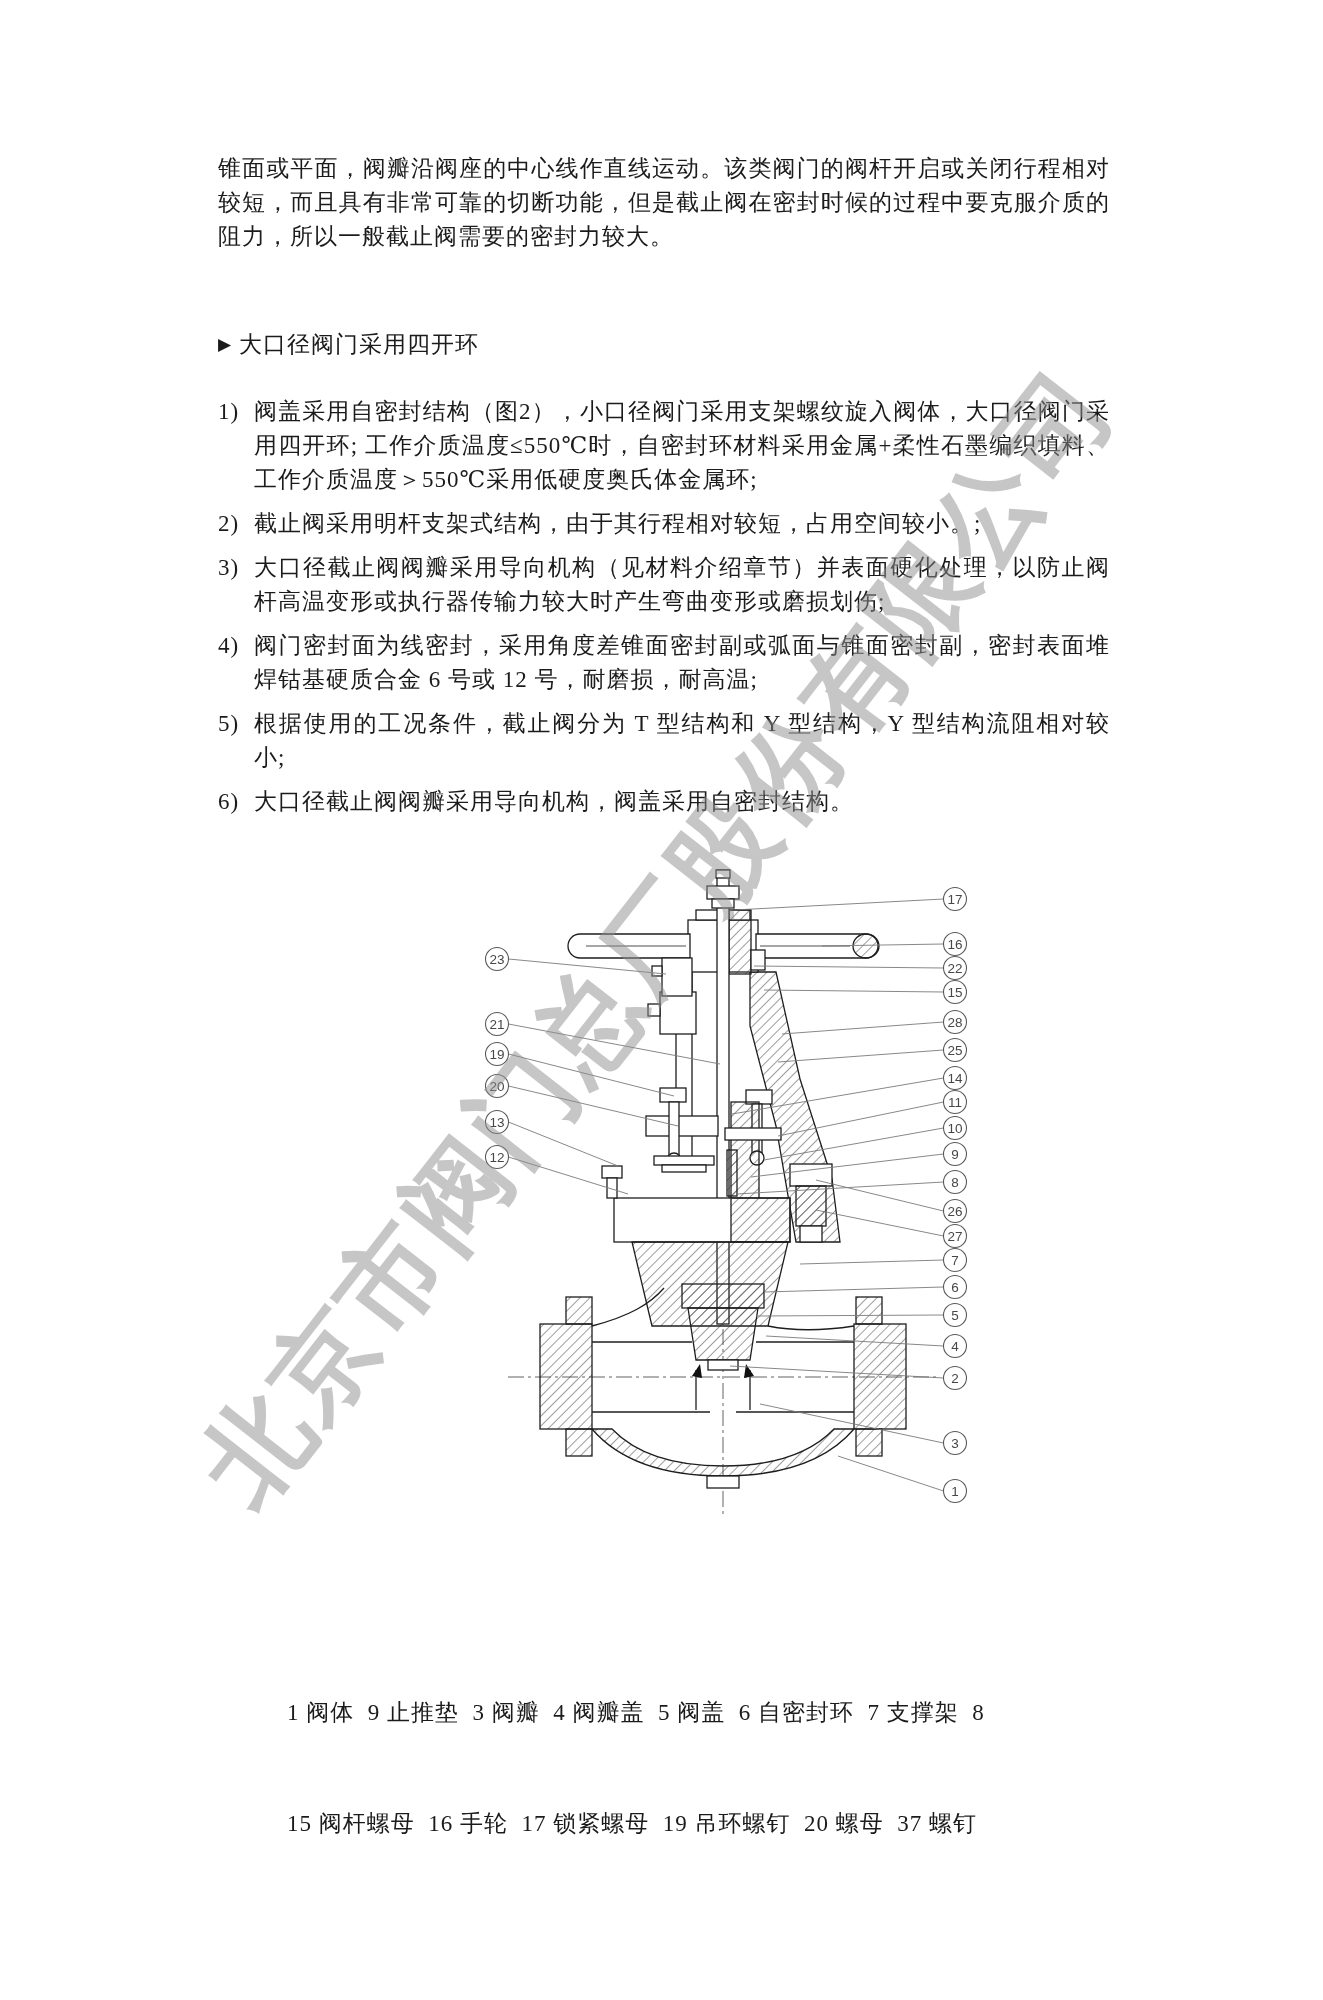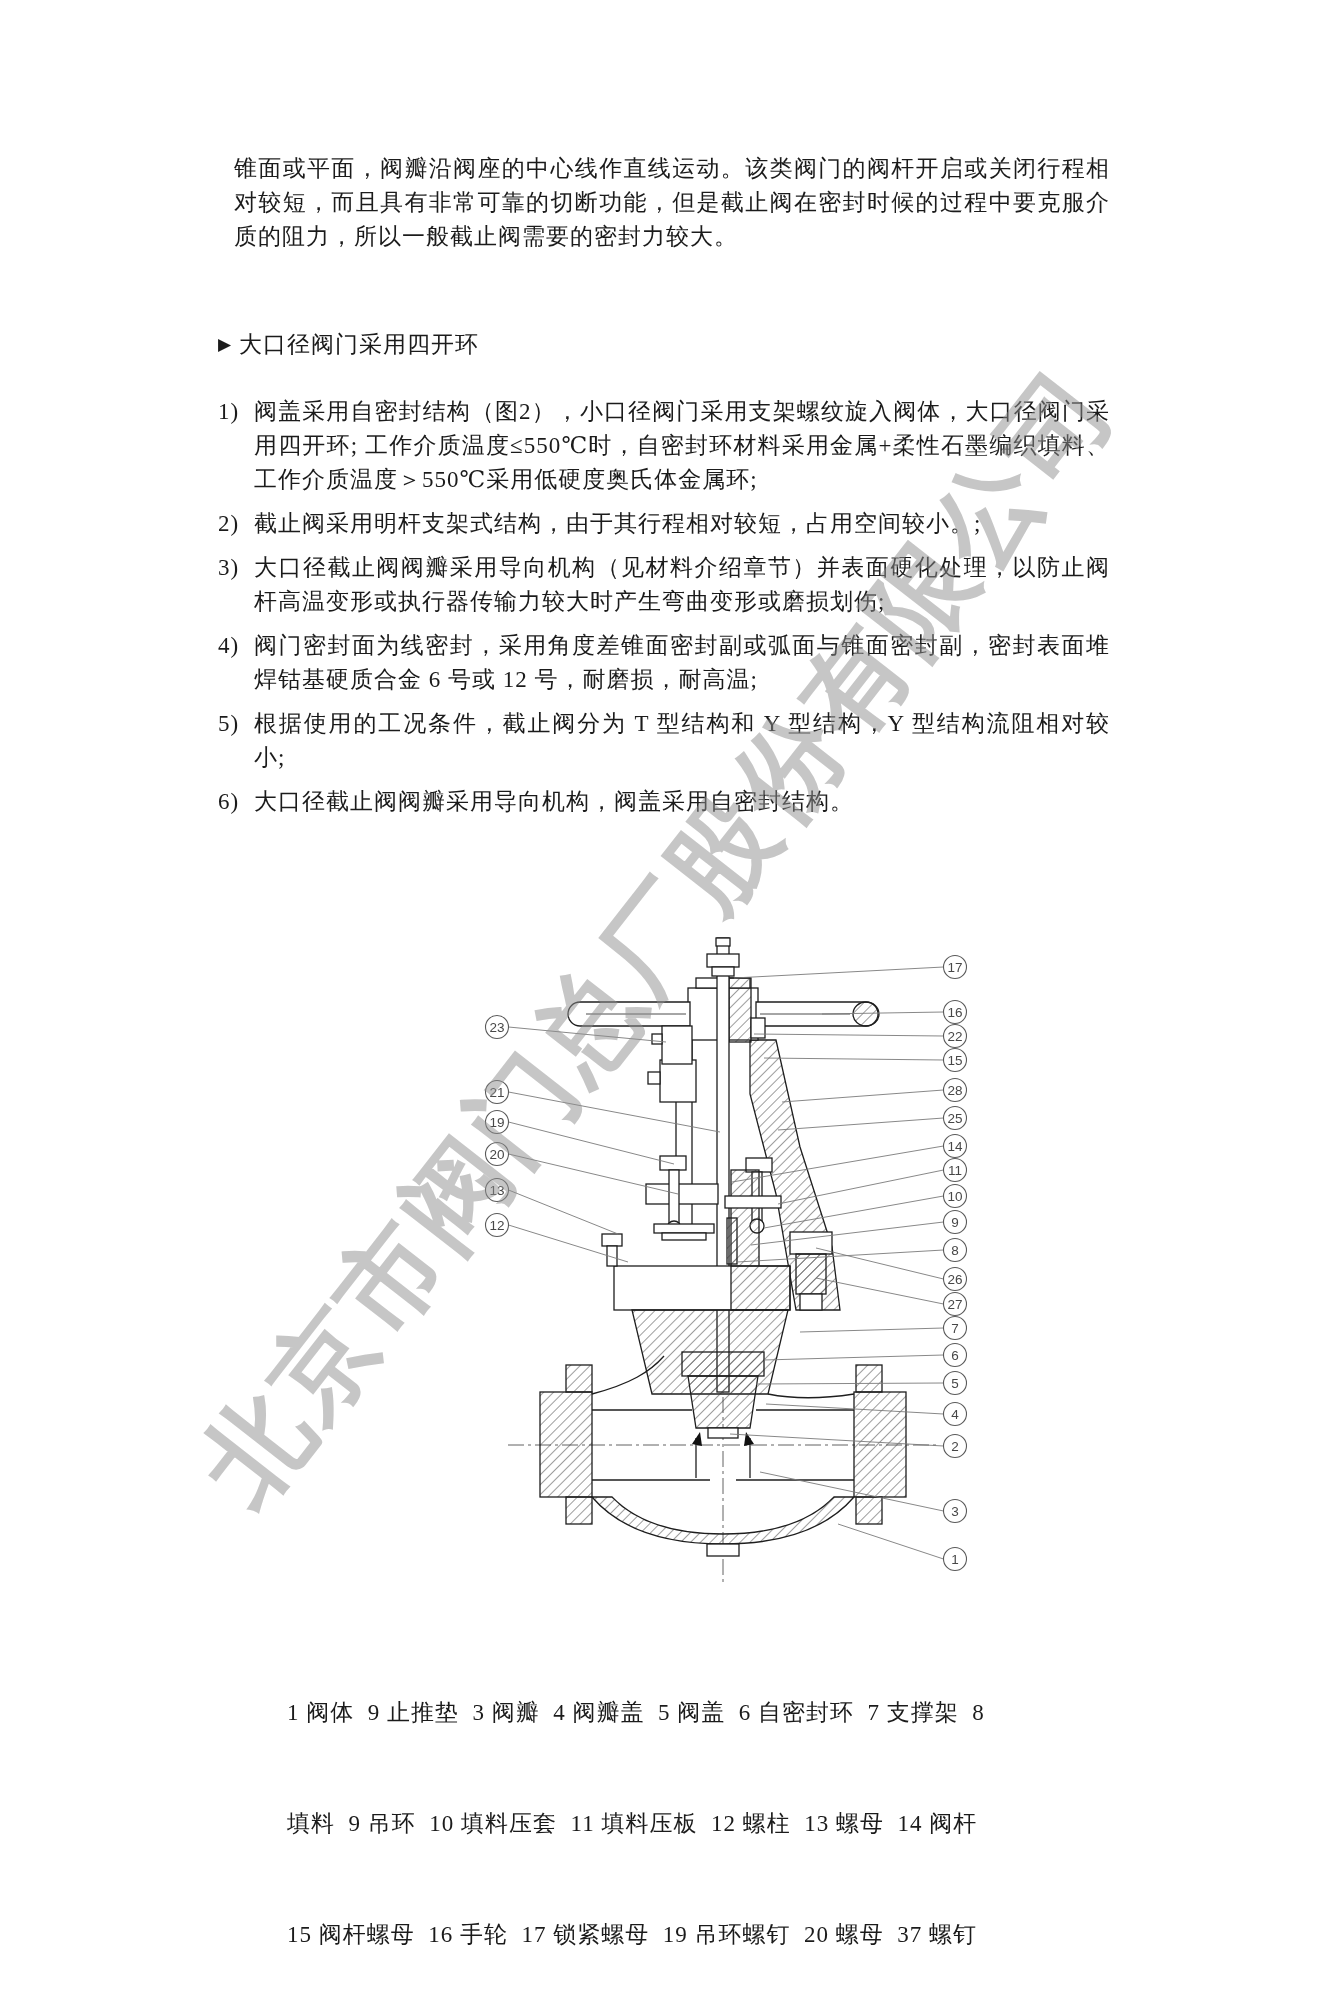--- a/index.html
+++ b/index.html
@@ -4,27 +4,27 @@
 <style>
   html,body{margin:0;padding:0}
   body{
     width:1323px;height:2000px;position:relative;background:#ffffff;
     font-family:"Liberation Serif","DejaVu Serif",serif;color:#1b1b1b;overflow:hidden;
   }
   .content{
     position:absolute;left:218px;top:152px;width:892px;
     font-size:23px;line-height:34px;letter-spacing:1px;text-align:justify;
   }
-  .intro{margin:0 0 74px 16px}
+  .intro{margin:0 0 74px 0}
   .section-head{display:flex;align-items:flex-start;margin:0 0 33px 0;text-align:left}
   .section-bullet{font-size:17px;line-height:34px;margin-right:7px}
   .feat{display:flex;margin:0 0 10px 0}
   .feat-marker{flex:0 0 36px}
   .feat-text{flex:1;text-align:justify}
-  .figure{position:absolute;left:330px;top:932px;width:680px;height:660px}
+  .figure{position:absolute;left:330px;top:864px;width:680px;height:660px}
   .legend{
     position:absolute;left:287px;top:1620px;width:740px;
     font-size:23px;line-height:37px;letter-spacing:1px;white-space:pre-wrap;
   }
   .watermark{
     position:absolute;left:658px;top:938px;
     transform:translate(-50%,-50%) rotate(-52deg);
     font-size:104px;font-weight:700;letter-spacing:4px;
     color:#8f8f8f;opacity:.5;white-space:nowrap;pointer-events:none;z-index:6;
   }
@@ -292,18 +292,17 @@
   <g>
         <line class="ld" x1="178.5" y1="293" x2="298" y2="330"></line>
         <circle class="co" cx="167" cy="293" r="11.5"></circle>
         <text class="cn" x="167" y="297.5" text-anchor="middle">12</text>
       </g>
 </svg>
 </div>
 
 <div class="legend">
   <div>1 阀体  9 止推垫  3 阀瓣  4 阀瓣盖  5 阀盖  6 自密封环  7 支撑架  8</div>
-  <div>填料  9 吊环  10 填料压套  11 填料压板  12 螺柱  13 螺母  14 阀杆</div>
   <div>15 阀杆螺母  16 手轮  17 锁紧螺母  19 吊环螺钉  20 螺母  37 螺钉</div>
   
 </div>
 
 <div class="watermark">北京市阀门总厂股份有限公司</div>
 
 </body></html>

